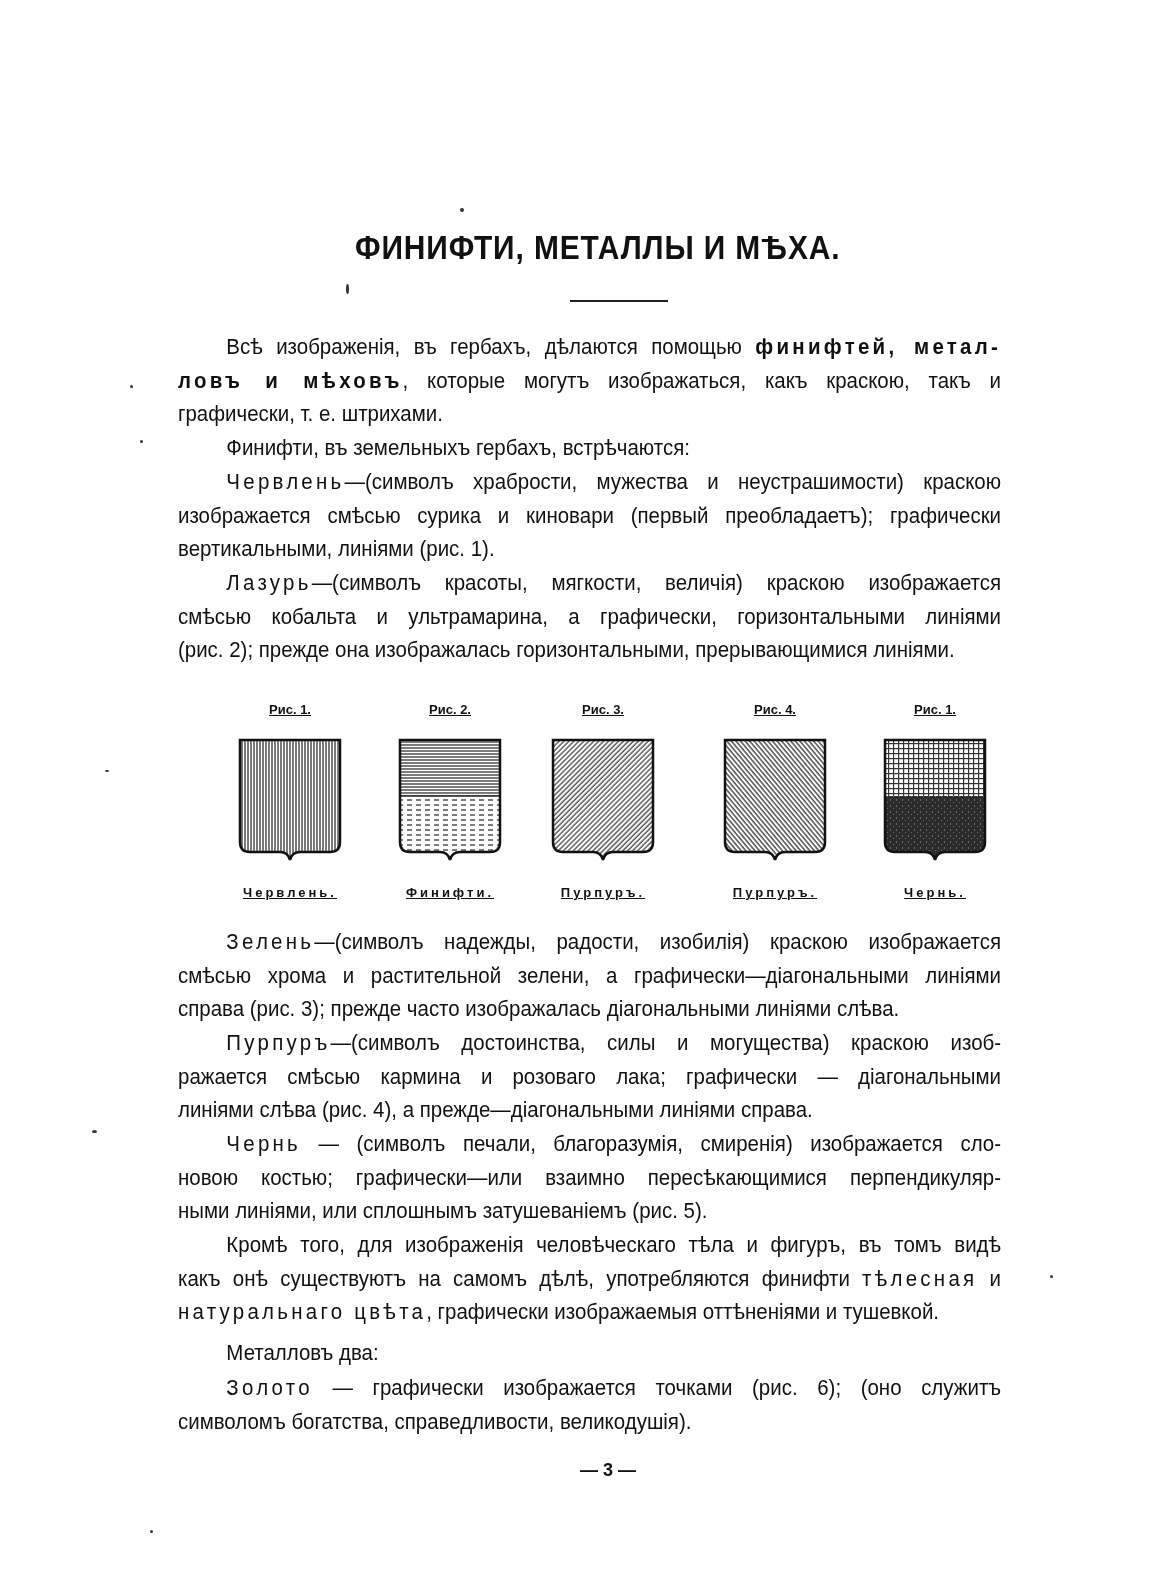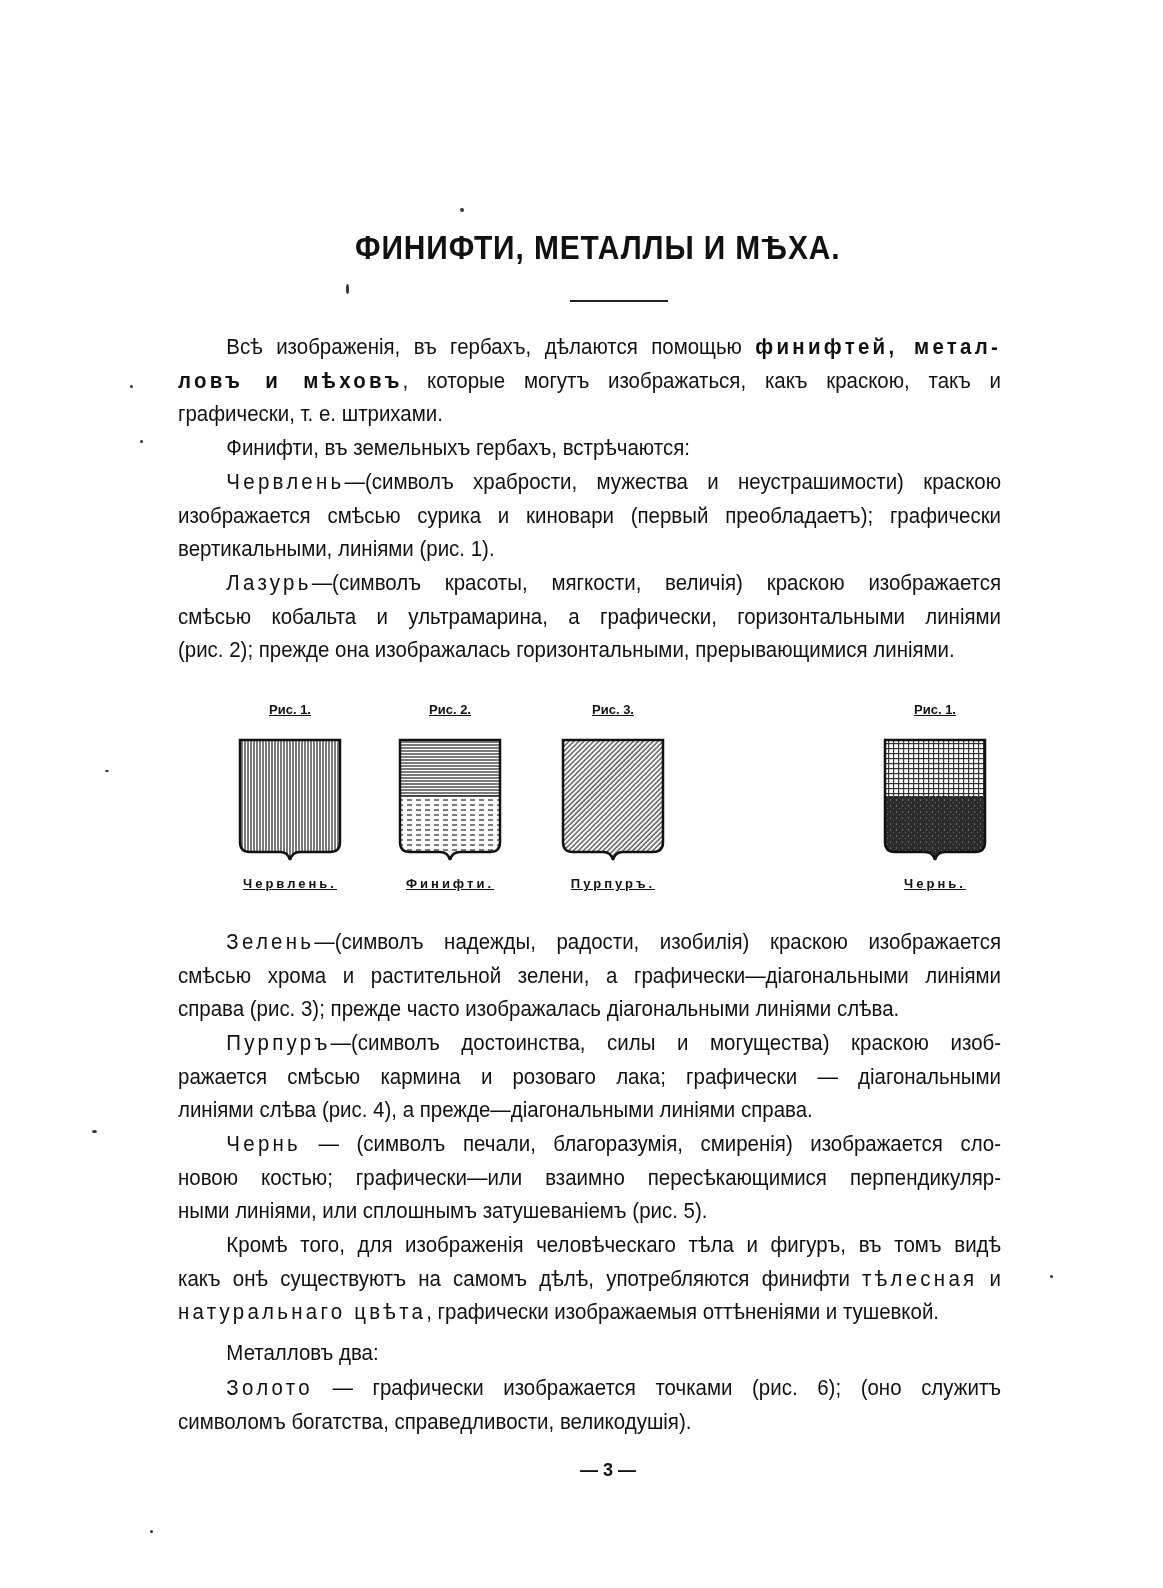--- a/index.html
+++ b/index.html
@@ -31,21 +31,21 @@
   .spaced { letter-spacing: 3.5px; }
 
   .figs { position: absolute; left: 230px; top: 700px; width: 790px; height: 215px; }
   .fig { position: absolute; top: 0; width: 120px; text-align: center; text-decoration: underline; }
   .fig-num {
     font-family: "Liberation Sans", "DejaVu Sans", sans-serif; font-weight: bold;
     font-size: 13px; height: 20px; line-height: 20px;
   }
   .shield { margin: 18px auto 0; width: 104px; height: 124px; display: block; }
   .fig-cap {
-    margin-top: 14px;
+    margin-top: 23px;
     font-family: "Liberation Sans", "DejaVu Sans", sans-serif; font-weight: bold;
     font-size: 13px; letter-spacing: 3px;
   }
   .page-num {
     position: absolute; left: 580px; top: 1460px;
     font-family: "Liberation Sans", "DejaVu Sans", sans-serif; font-weight: bold; font-size: 18px;
   }
   .speck { position: absolute; background: #333; border-radius: 50%; }
 </style>
 </head>
@@ -115,34 +115,47 @@
         <g clip-path="url(#sc2)">
           <rect x="0" y="0" width="104" height="58" fill="url(#ph)"></rect>
           <rect x="0" y="58" width="104" height="70" fill="url(#pd)"></rect>
           <line x1="0" y1="58" x2="104" y2="58" stroke="#222" stroke-width="1.5"></line>
         </g>
         <path d="M2 2 H102 V104 Q102 114 92 114 H62 Q54 114 52 122 Q50 114 42 114 H12 Q2 114 2 104 Z" fill="none" stroke="#111" stroke-width="2.5"></path>
       </svg>
       <div class="fig-cap">Финифти.</div>
     </div>
 
-    <div class="fig" style="left:323px;">
+    <div class="fig" style="left:313px;">
       <div class="fig-num">Рис. 3.</div>
       <svg class="shield" viewBox="0 0 104 124">
         <defs>
           <pattern id="pr" width="3.5" height="3.5" patternUnits="userSpaceOnUse" patternTransform="rotate(45)">
             <rect width="3.5" height="3.5" fill="#fff"></rect>
               <line x1="1" y1="0" x2="1" y2="3.5" stroke="#444" stroke-width="1.3"></line>
           </pattern>
         </defs>
         <path d="M2 2 H102 V104 Q102 114 92 114 H62 Q54 114 52 122 Q50 114 42 114 H12 Q2 114 2 104 Z" fill="url(#pr)" stroke="#111" stroke-width="2.5"></path>
       </svg>
       <div class="fig-cap">Пурпуръ.</div>
     </div>
 
+    <div class="fig" style="left:485px;">
+      <div class="fig-num">Рис. 4.</div>
+      <svg class="shield" viewBox="0 0 104 124">
+        <defs>
+          <pattern id="pl" width="3.5" height="3.5" patternUnits="userSpaceOnUse" patternTransform="rotate(-40)">
+            <rect width="3.5" height="3.5" fill="#fff"></rect>
+              <line x1="1" y1="0" x2="1" y2="3.5" stroke="#444" stroke-width="1.4"></line>
+          </pattern>
+        </defs>
+        <path d="M2 2 H102 V104 Q102 114 92 114 H62 Q54 114 52 122 Q50 114 42 114 H12 Q2 114 2 104 Z" fill="url(#pl)" stroke="#111" stroke-width="2.5"></path>
+      </svg>
+      <div class="fig-cap">Пурпуръ.</div>
+    </div>
 
     <div class="fig" style="left:645px;">
       <div class="fig-num">Рис. 1.</div>
       <svg class="shield" viewBox="0 0 104 124">
         <defs>
           <pattern id="pg" width="5" height="5" patternUnits="userSpaceOnUse">
             <rect width="5" height="5" fill="#fff"></rect>
             <line x1="0" y1="0.6" x2="5" y2="0.6" stroke="#333" stroke-width="1.2"></line>
             <line x1="0.6" y1="0" x2="0.6" y2="5" stroke="#333" stroke-width="1.2"></line>
           </pattern>

